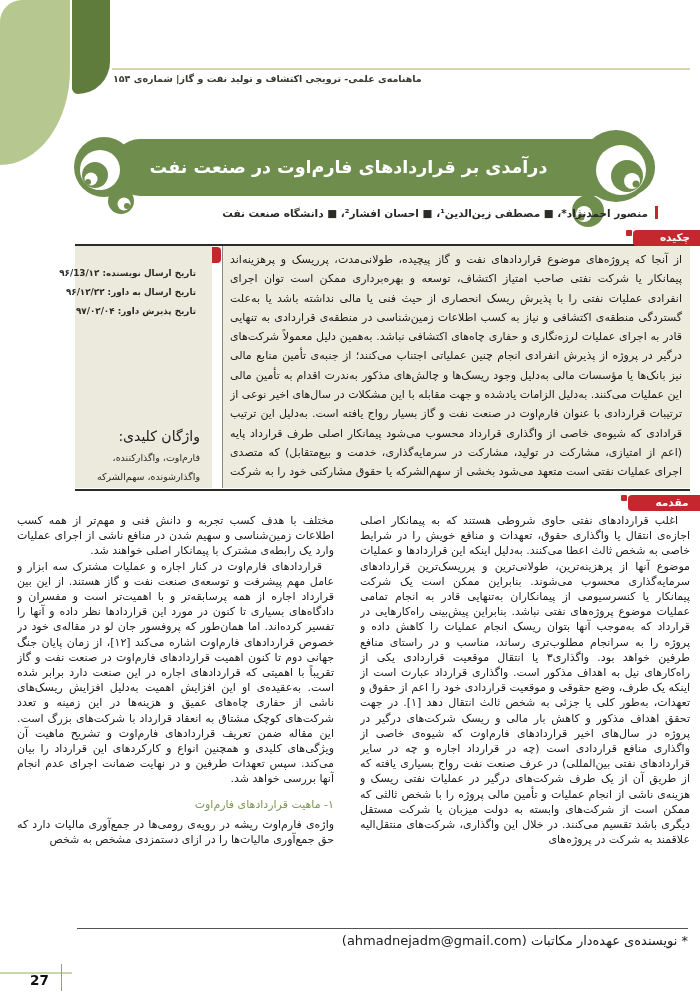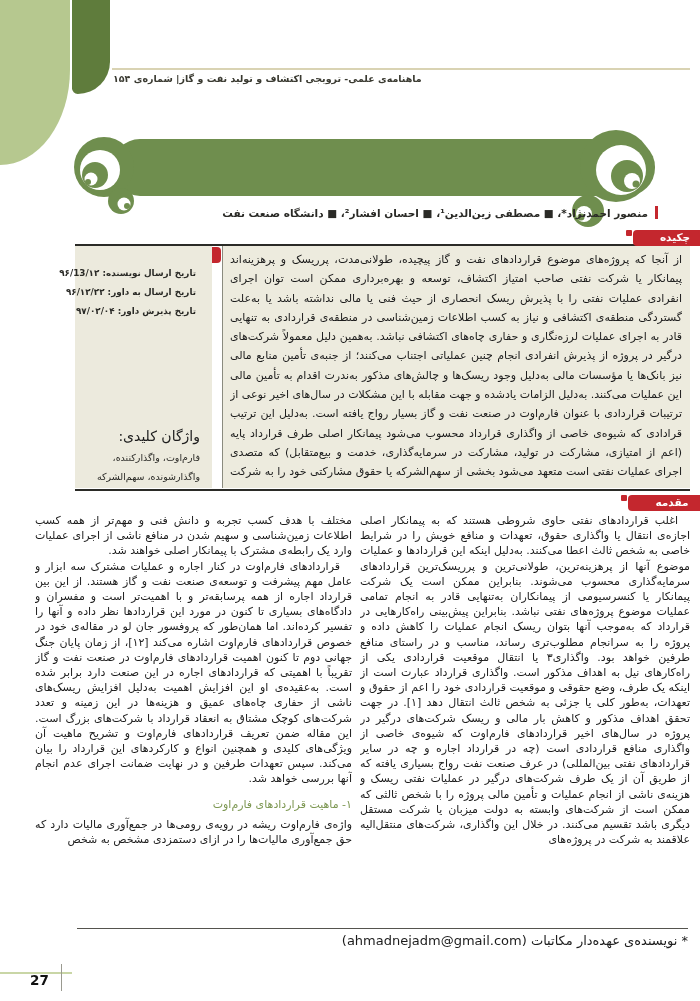--- a/index.html
+++ b/index.html
@@ -1,17 +1,17 @@
 <!DOCTYPE html>
 <html lang="fa"><head>
 <meta charset="utf-8">
 <style>
   html,body{margin:0;padding:0;background:#fff;}
   #page{position:relative;width:700px;height:1001px;background:#ffffff;overflow:hidden;
-        font-family:"DejaVu Sans",sans-serif;direction:rtl;}
+        font-family:"DejaVu Sans",sans-serif;direction:rtl;border-radius:22px;}
 
   
   .deco-light{position:absolute;left:0;top:0;width:70px;height:165px;background:#B6C88F;
               border-bottom-right-radius:70px 95px;}
   .deco-darkbar{position:absolute;left:72px;top:0;width:38px;height:94px;background:#5F7C3C;
               border-radius:0 0 34px 6px;}
 
   
   .hdr-line{position:absolute;left:112px;top:68px;width:578px;height:2px;background:#D9D3B3;}
   .hdr-text{position:absolute;left:113px;top:73px;font-size:9.5px;font-weight:bold;color:#3A3A31;
@@ -53,21 +53,21 @@
           padding-right:9px;line-height:19px;white-space:nowrap;}
   .kw-block{position:absolute;left:78px;top:428px;width:128px;direction:rtl;text-align:right;
           padding-right:6px;box-sizing:border-box;}
   .kw-label{font-size:14px;font-weight:normal;color:#1C1C1C;margin-bottom:4px;}
   .kw-text{font-size:9.5px;color:#2A2A26;line-height:19px;}
 
   
   .col{position:absolute;top:513px;height:416px;overflow:hidden;direction:rtl;text-align:justify;
        font-size:11px;line-height:15.2px;color:#1C1C1C;}
   .col-right{left:360px;width:330px;}
-  .col-left{left:35px;width:317px;}
+  .col-left{left:17px;width:317px;}
   .col p{margin:0;}
   .indent{text-indent:12px;}
   .sec-heading{font-size:11px;font-weight:normal;color:#7D9752;margin:10px 0 5px 0 !important;
        text-align:right;}
 
   
   .foot-rule{position:absolute;left:77px;top:928px;width:611px;height:1px;background:#55544E;}
   .foot-note{position:absolute;right:12px;top:933px;font-size:13px;color:#1C1C1C;direction:rtl;
        white-space:nowrap;}
 
@@ -103,20 +103,21 @@
     <circle cx="48" cy="38" r="36" fill="#6F8E4E"></circle>
     <circle cx="53" cy="42" r="25" fill="#ffffff"></circle>
     <circle cx="59" cy="48" r="16" fill="#6F8E4E"></circle>
     <circle cx="64" cy="53" r="8" fill="#ffffff"></circle>
     <circle cx="68" cy="56" r="3.5" fill="#6F8E4E"></circle>
     <circle cx="20" cy="83" r="16" fill="#6F8E4E"></circle>
     <circle cx="16" cy="86" r="8" fill="#ffffff"></circle>
     <circle cx="13" cy="89" r="3.5" fill="#6F8E4E"></circle>
   </svg>
 
+  <div class="banner-title">درآمدی بر قراردادهای فارم‌اوت در صنعت نفت</div>
 
   <div class="authors">
     <span class="redbar"></span><span>منصور احمدنژاد*، ■ مصطفی زین‌الدین¹، ■ احسان افشار²، ■ دانشگاه صنعت نفت</span>
   </div>
 
   <div class="rule" style="left:75px;top:244px;width:615px;"></div>
   <div class="ribbon" style="left:633px;top:230px;width:36px;">چکیده</div>
   <div class="ribbon" style="left:99px;top:247px;width:74px;">اطلاعات مقاله</div>
 
   <div class="abstract-box"></div>

